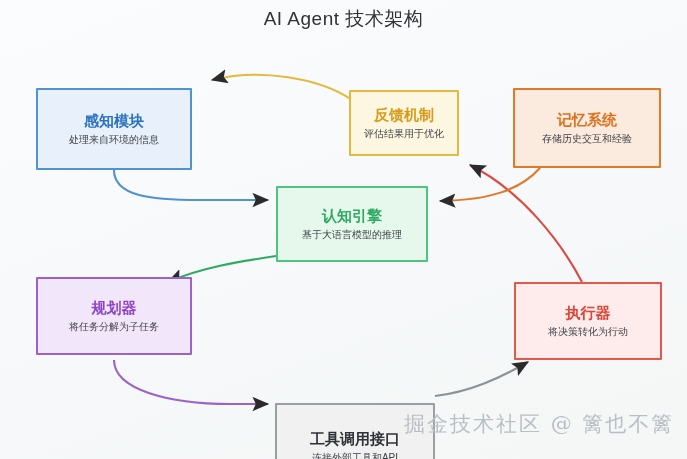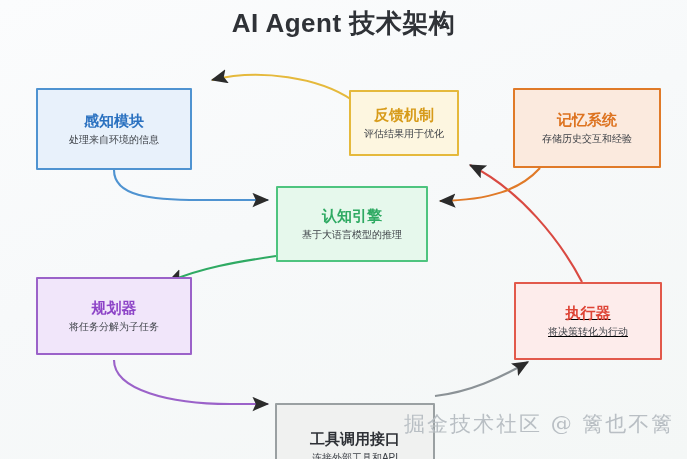--- a/index.html
+++ b/index.html
@@ -14,22 +14,22 @@
     background: linear-gradient(160deg, #fbfcfd 0%, #f7f9fa 45%, #f4f7f6 100%);
     overflow: hidden;
     font-family: "Liberation Sans", "DejaVu Sans", sans-serif;
   }
   #title {
     position: absolute;
     top: 6px;
     left: 0;
     width: 687px;
     text-align: center;
-    font-size: 26px;
-    font-weight: bold;
+    font-size: 19px;
+    font-weight: normal;
     color: #2f3237;
     letter-spacing: 0.5px;
   }
   #edges {
     position: absolute;
     top: 0;
     left: 0;
     width: 687px;
     height: 459px;
   }
@@ -62,21 +62,21 @@
   .t-blue   { background: #e8f1fb; border-color: #4f93d1; }
   .t-blue   .n-title { color: #2a71c0; }
   .t-yellow { background: #fdf6e0; border-color: #e5b93c; }
   .t-yellow .n-title { color: #d79b1a; }
   .t-orange { background: #fbeade; border-color: #e07a28; }
   .t-orange .n-title { color: #dd7320; }
   .t-green  { background: #e6f8ec; border-color: #4ec47f; }
   .t-green  .n-title { color: #2faa63; }
   .t-purple { background: #f1e6fa; border-color: #9b62c9; }
   .t-purple .n-title { color: #8d44c7; }
-  .t-red    { background: #fdeceb; border-color: #e2594b; text-decoration: underline; }
+  .t-red    { background: #fdeceb; border-color: #e2594b; }
   .t-red    .n-title { color: #de4436; }
   .t-gray   { background: #f0f1f0; border-color: #9aa0a2; }
   .t-gray   .n-title { color: #2e3136; }
 
   
   #node-perception { left: 36px;  top: 88px;  width: 156px; height: 82px; }
   #node-feedback   { left: 349px; top: 90px;  width: 110px; height: 66px; }
   #node-memory     { left: 513px; top: 88px;  width: 148px; height: 80px; }
   #node-cognition  { left: 276px; top: 186px; width: 152px; height: 76px; }
   #node-planner    { left: 36px;  top: 277px; width: 156px; height: 78px; }

